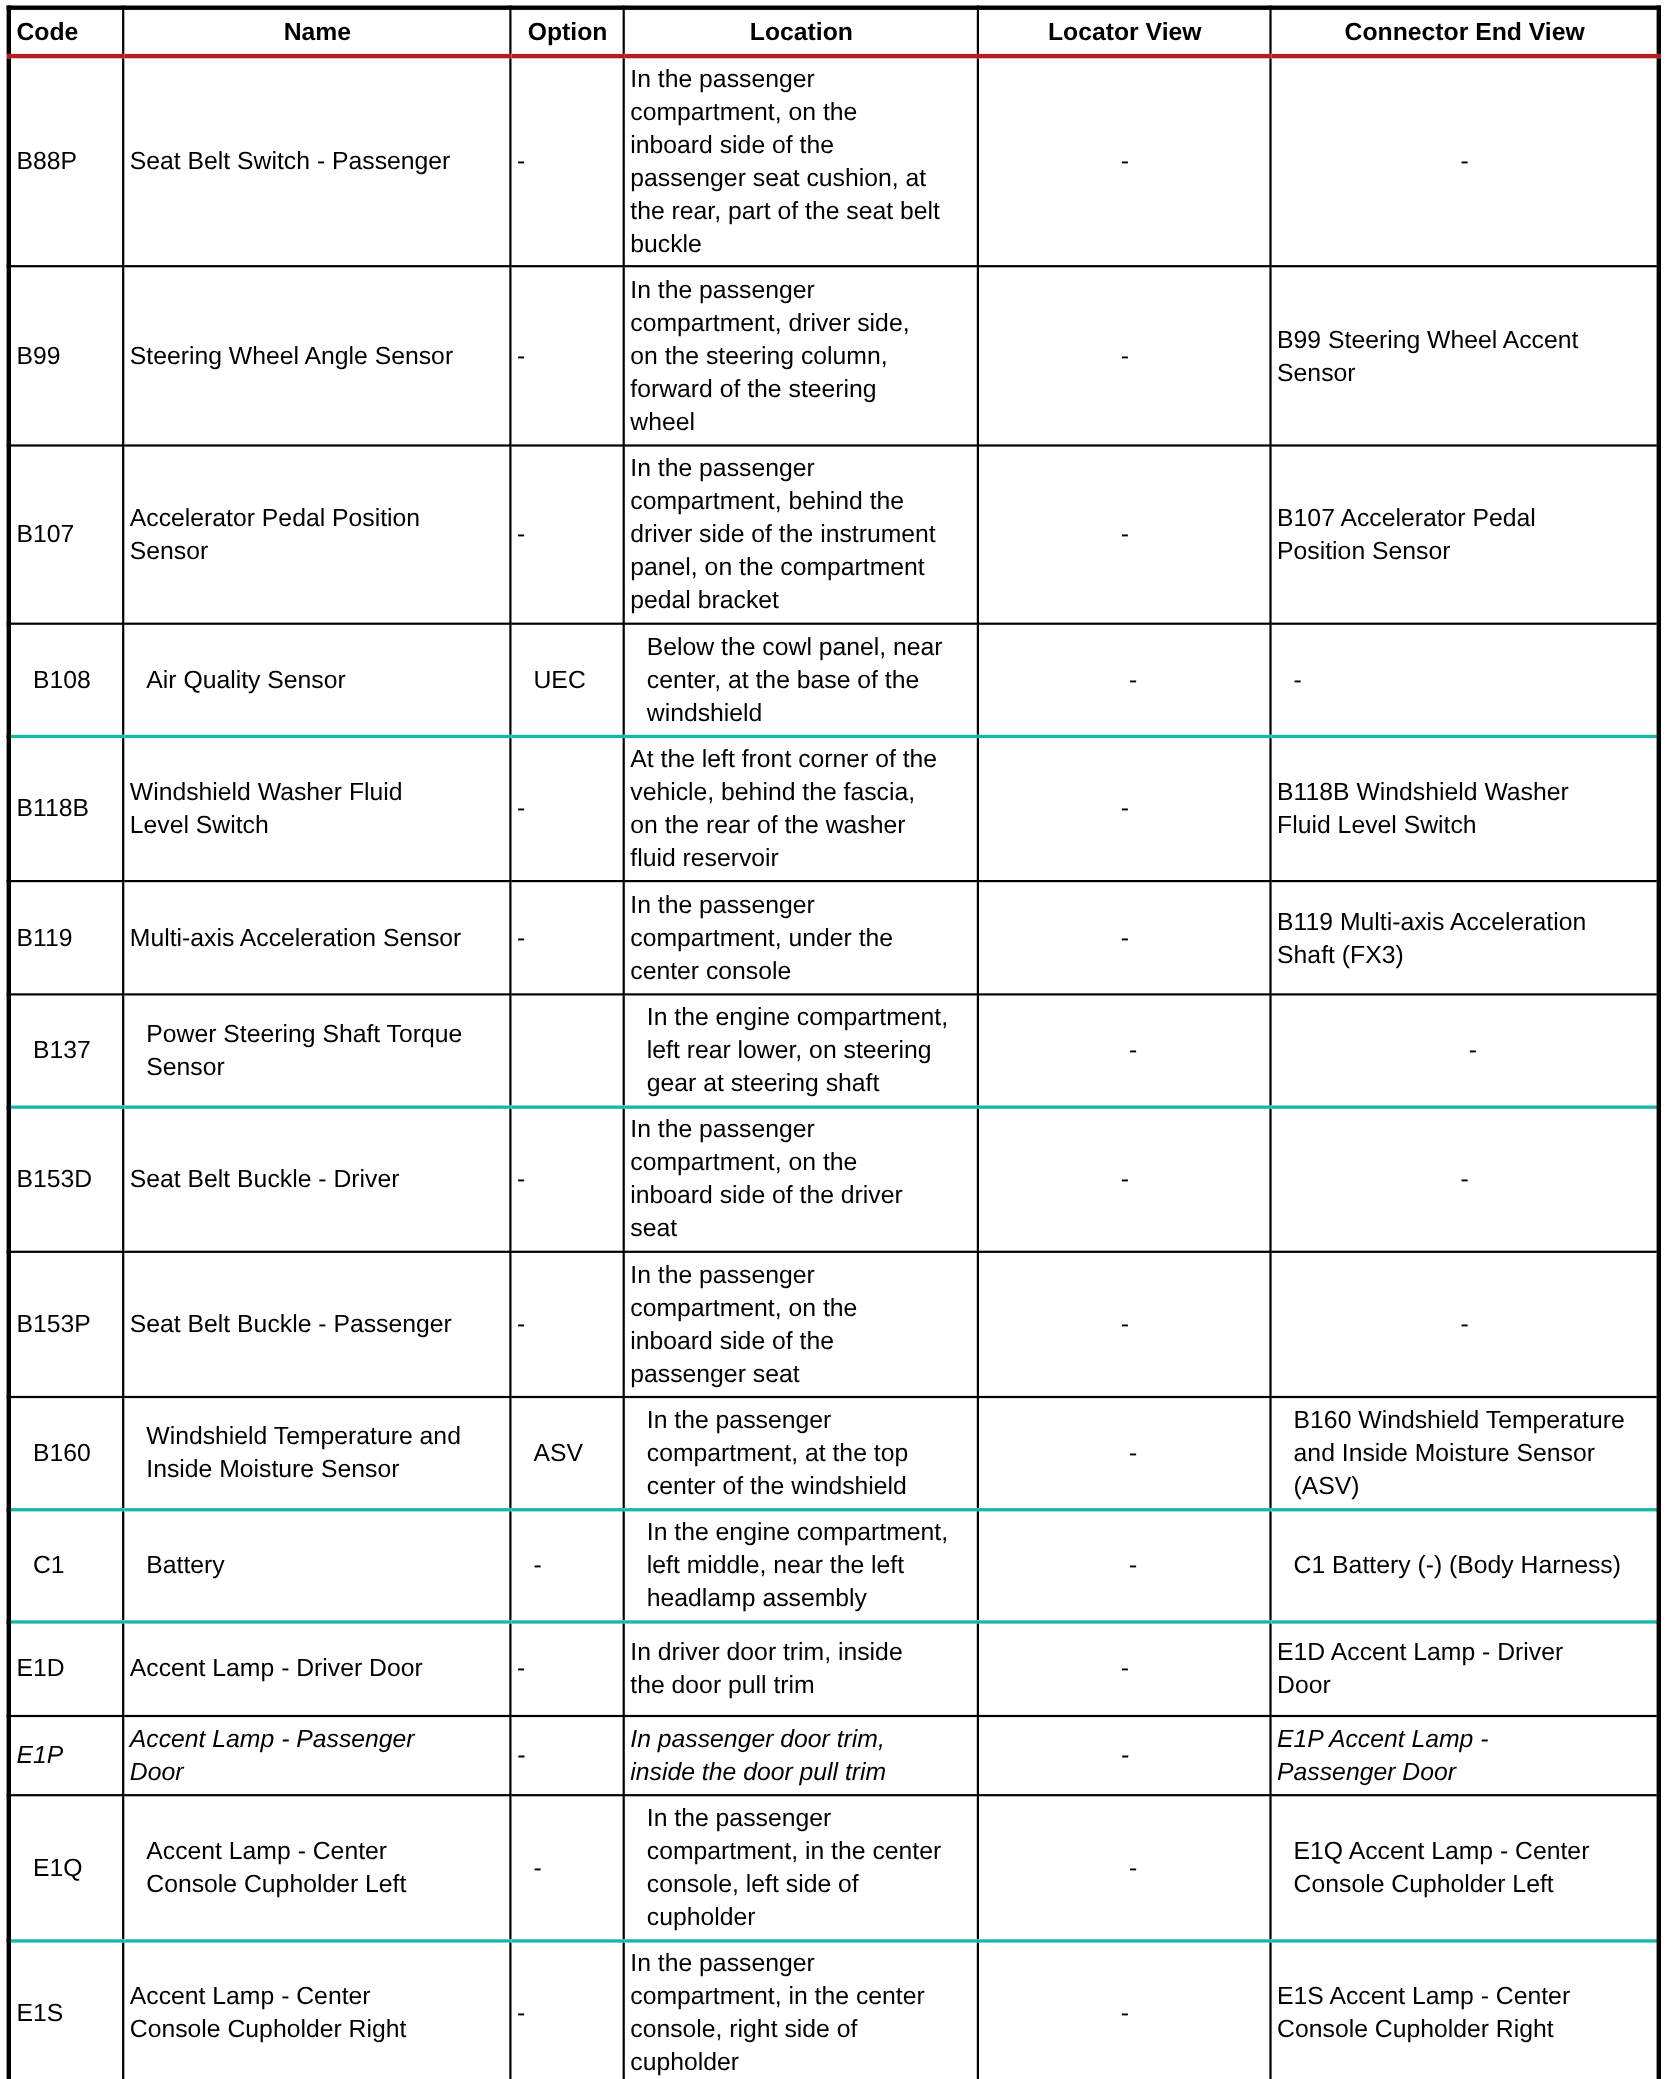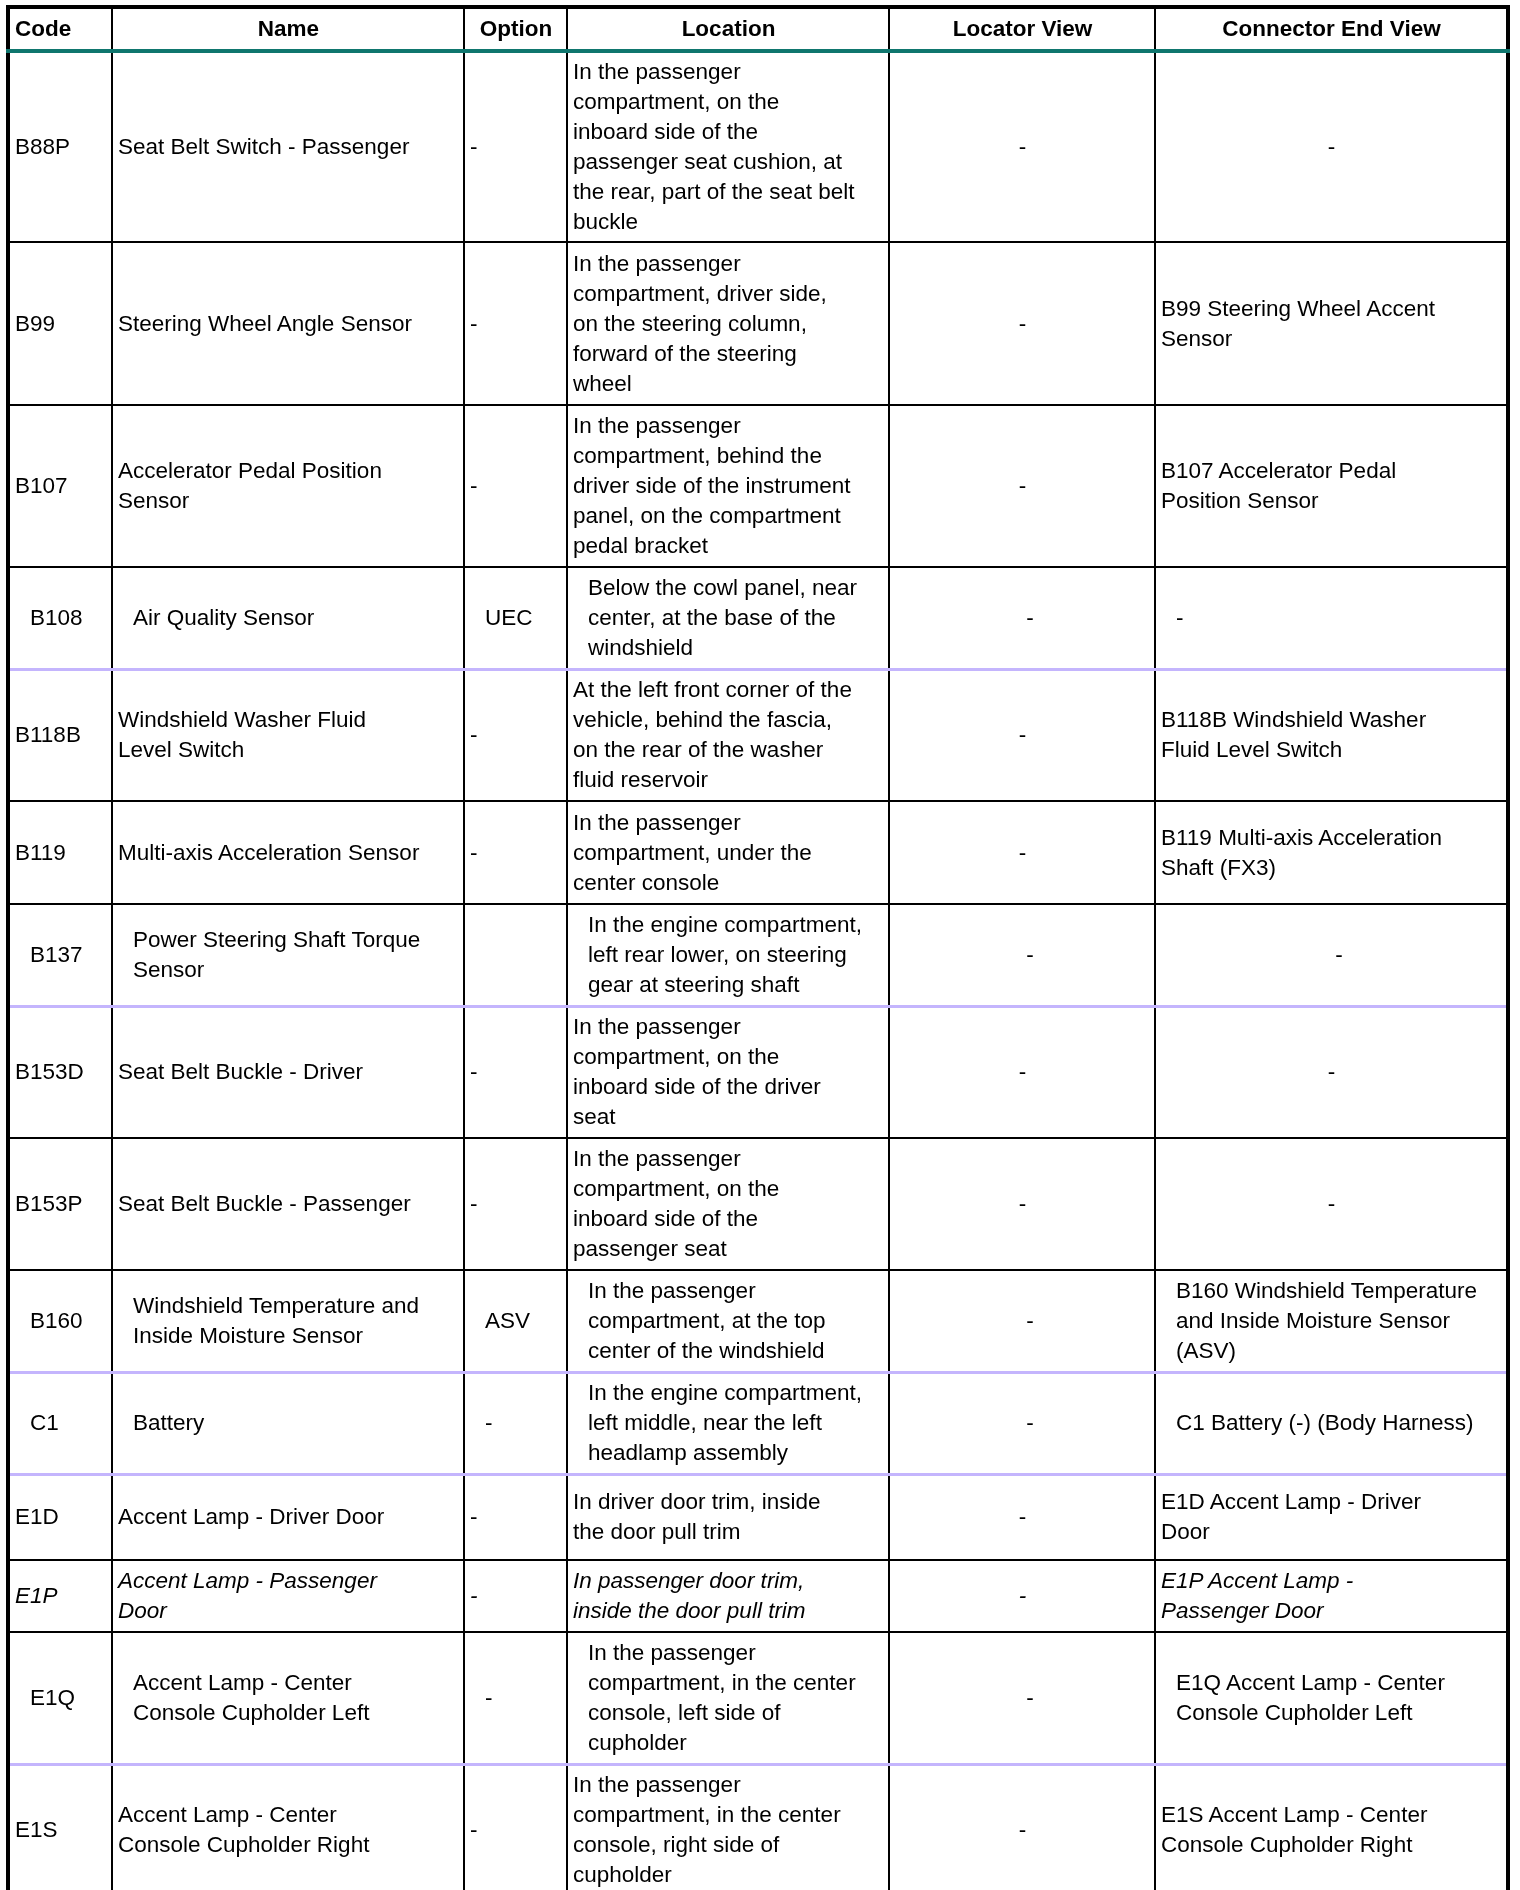--- a/index.html
+++ b/index.html
@@ -15,26 +15,26 @@
       border: 2px solid #000;
       padding: 0 4px 0 5px;
       font-size: 22.5px;
       line-height: 30px;
       vertical-align: middle;
       overflow: hidden;
       word-wrap: break-word;
     }
     table.parts th {
       font-weight: bold; text-align: center; height: 40px;
-      border-bottom: 4px solid #0f766e;
+      border-bottom: 4px solid #b91c1c;
     }
     table.parts th.code-h { text-align: left; }
     td.center { text-align: center; }
     td.left { text-align: left; }
-    tr.thick-bottom td { border-bottom: 3px solid #c4b5fd; padding-left: 20px; }
+    tr.thick-bottom td { border-bottom: 3px solid #14b8a6; padding-left: 20px; }
     .line { display: block; white-space: nowrap; }
   </style>
 </head>
 <body>
 
 <table class="parts">
   <colgroup>
     <col style="width:104px">
     <col style="width:352px">
     <col style="width:103px">

